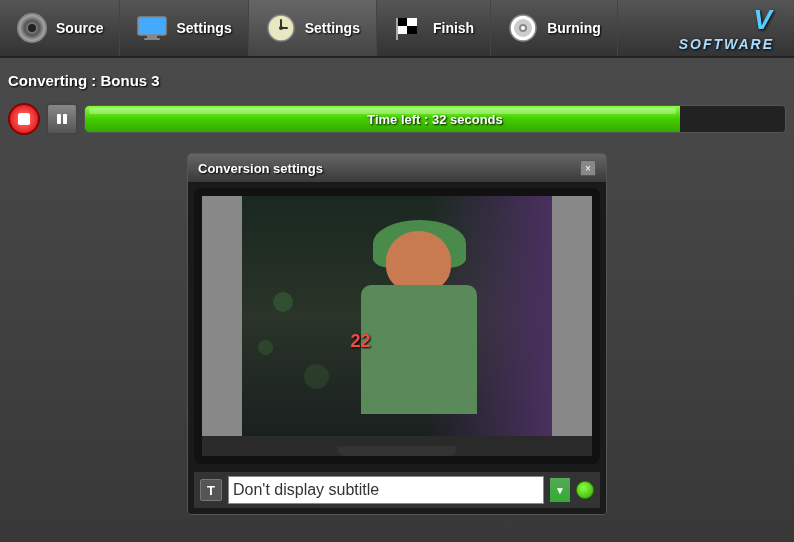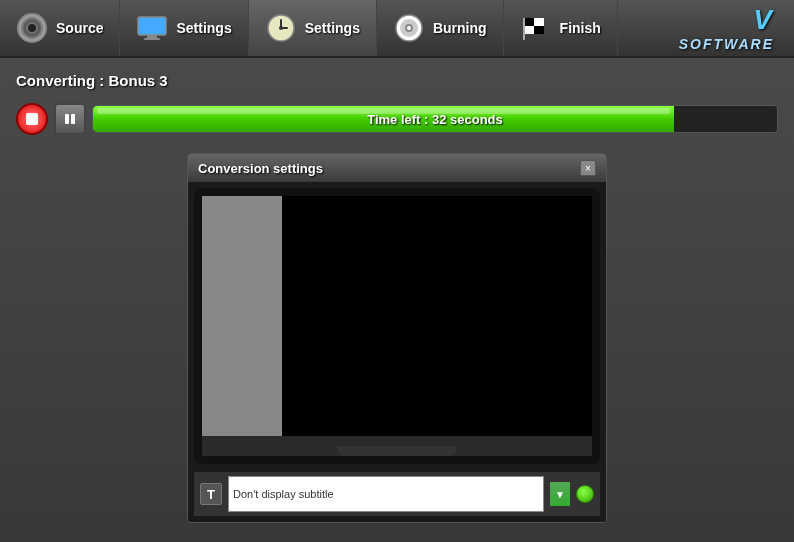--- a/index.html
+++ b/index.html
@@ -82,21 +82,21 @@
       color: #adf;
       letter-spacing: 2px;
       text-align: right;
     }
 
     
     #main {
       width: 794px;
       height: 484px;
       background: linear-gradient(to bottom, #4a4a4a, #383838);
-      padding: 14px 16px;
+      padding: 14px 8px;
     }
 
     #converting-label {
       color: #fff;
       font-size: 15px;
       font-weight: bold;
       margin-bottom: 14px;
       text-shadow: 1px 1px 2px #000;
     }
 
@@ -354,25 +354,25 @@
       border: 1px solid #777;
       color: #fff;
       font-size: 13px;
       font-weight: bold;
       display: flex; align-items: center; justify-content: center;
       border-radius: 2px;
     }
 
     #subtitle-select {
       flex: 1;
-      height: 36px;
+      height: 28px;
       background: #fff;
       border: 1px solid #888;
       color: #333;
-      font-size: 11px;
+      font-size: 16px;
       padding: 0 4px;
       display: flex; align-items: center; justify-content: space-between;
       cursor: pointer;
       text-align: center;
     }
 
     .select-arrow {
       width: 20px; height: 24px;
       background: linear-gradient(to bottom, #5a5, #3a3);
       display: flex; align-items: center; justify-content: center;
@@ -414,47 +414,47 @@
   <div class="nav-item active">
     <div class="nav-icon">
       <svg width="30" height="30" viewBox="0 0 30 30">
         <circle cx="15" cy="15" r="13" fill="#e8e8c0" stroke="#888" stroke-width="1.5"></circle>
         <line x1="15" y1="15" x2="15" y2="7" stroke="#333" stroke-width="2" stroke-linecap="round"></line>
         <line x1="15" y1="15" x2="21" y2="15" stroke="#333" stroke-width="2" stroke-linecap="round"></line>
         <circle cx="15" cy="15" r="2" fill="#333"></circle>
       </svg>
     </div>
     <span>Settings</span>
-  </div>
-
-  <div class="nav-item">
-    <div class="nav-icon">
-      <svg width="30" height="30" viewBox="0 0 30 30">
-        <circle cx="15" cy="15" r="13" fill="#fff" stroke="#888" stroke-width="1.5"></circle>
-        <circle cx="15" cy="15" r="9" fill="#ccc"></circle>
-        <circle cx="15" cy="15" r="4" fill="#888"></circle>
-        <circle cx="15" cy="15" r="2" fill="#fff"></circle>
-      </svg>
-    </div>
-    <span>Burning</span>
   </div>
 
   <div class="nav-item">
     <div class="nav-icon">
       <svg width="28" height="28" viewBox="0 0 28 28">
         <rect x="2" y="4" width="10" height="8" fill="#000"></rect>
         <rect x="12" y="4" width="10" height="8" fill="#fff"></rect>
         <rect x="2" y="12" width="10" height="8" fill="#fff"></rect>
         <rect x="12" y="12" width="10" height="8" fill="#000"></rect>
         <line x1="2" y1="4" x2="2" y2="26" stroke="#aaa" stroke-width="2"></line>
       </svg>
     </div>
     <span>Finish</span>
   </div>
 
+  <div class="nav-item">
+    <div class="nav-icon">
+      <svg width="30" height="30" viewBox="0 0 30 30">
+        <circle cx="15" cy="15" r="13" fill="#fff" stroke="#888" stroke-width="1.5"></circle>
+        <circle cx="15" cy="15" r="9" fill="#ccc"></circle>
+        <circle cx="15" cy="15" r="4" fill="#888"></circle>
+        <circle cx="15" cy="15" r="2" fill="#fff"></circle>
+      </svg>
+    </div>
+    <span>Burning</span>
+  </div>
+
   <div class="vso-logo">
     <span style="font-size:28px; color:#5cf;">V</span>
     <span>SOFTWARE</span>
   </div>
 </div>
 
 <div id="main">
 
   <div id="converting-label">Converting : Bonus 3</div>
 
@@ -482,20 +482,41 @@
       <div id="cs-titlebar">
         <span id="cs-titlebar-title">Conversion settings</span>
         <div id="cs-close-btn">×</div>
       </div>
 
       <div id="cs-body">
 
         <div id="tv-monitor">
           <div id="tv-screen">
             <div class="tv-side-bar"></div>
+            <div id="tv-video-area">
+              <div class="video-content">
+
+                <div class="bg-scene"></div>
+
+                <div class="bg-star" style="left:10%;top:40%;width:20px;height:20px;opacity:0.5;"></div>
+                <div class="bg-star" style="left:5%;top:60%;width:15px;height:15px;opacity:0.4;"></div>
+                <div class="bg-star" style="left:20%;top:70%;width:25px;height:25px;opacity:0.3;"></div>
+
+                <div class="crowd-bg"></div>
+
+                <div class="person-figure">
+                  <div class="person-helmet"></div>
+                  <div class="person-head"></div>
+                  <div class="person-body"></div>
+                </div>
+
+                <div class="number-badge">22</div>
+
+              </div>
+            </div>
             <div class="tv-side-bar"></div>
           </div>
 
           <div id="tv-stand">
             <div id="tv-base"></div>
           </div>
         </div>
 
         <div id="subtitle-bar">
           <div class="subtitle-t-icon">T</div>

